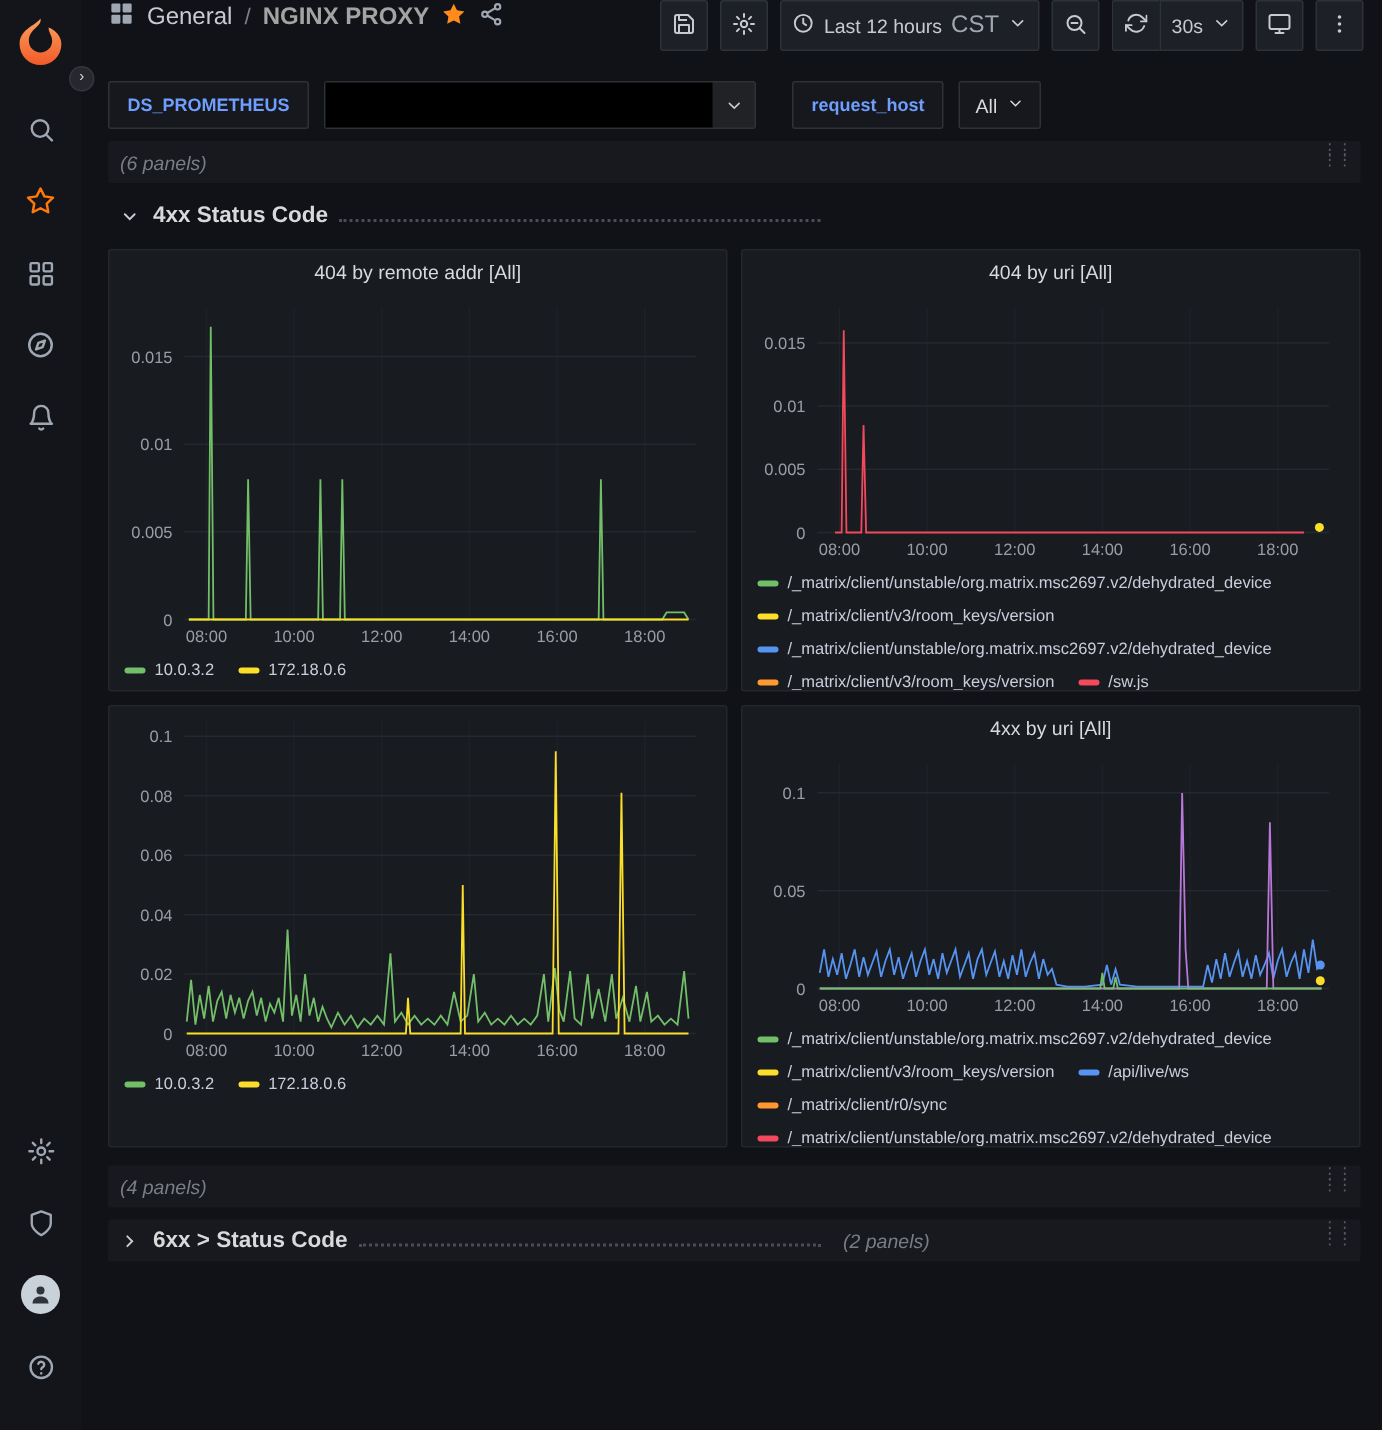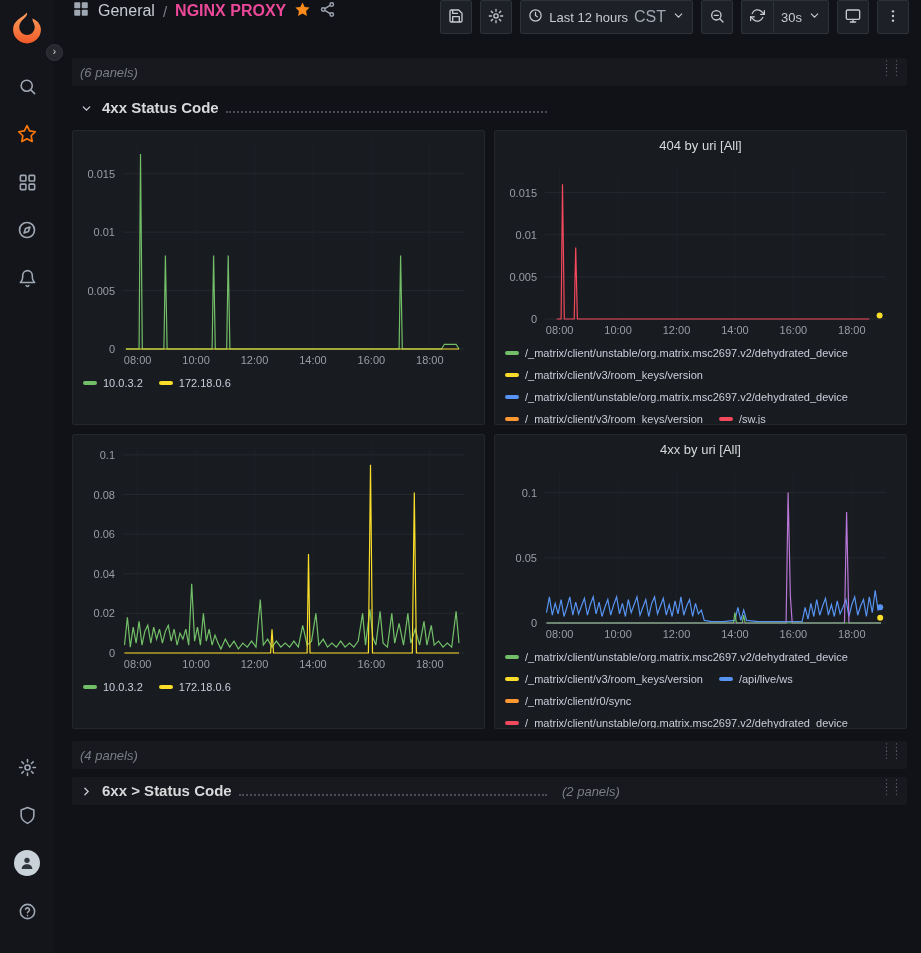--- a/index.html
+++ b/index.html
@@ -19,21 +19,21 @@
     text-align:center; cursor:pointer; z-index:9; }
   .avatar { width:26px; height:26px; border-radius:50%; background:#c9d1d9; display:flex;
     align-items:center; justify-content:center; color:#30343c; }
 
   
   .main { margin-left:54px; }
   .topbar { height:52px; display:flex; align-items:flex-start; padding:0 12px 0 18px; }
   .crumb { display:flex; align-items:center; gap:8px; }
   .crumb .section { color:#c7cbd1; font-size:16px; cursor:pointer; }
   .crumb .sep { color:#7b8087; font-size:15px; }
-  .crumb .title { color:#ec4899; font-size:16px; font-weight:600; cursor:pointer; }
+  .crumb .title { color:#a3a3a3; font-size:16px; font-weight:600; cursor:pointer; }
   .icon-gray { color:#9fa7b3; }
   .star-filled { color:#ff8c1a; }
   .top-right { margin-left:auto; display:flex; align-items:center; gap:8px; }
   .btn { height:32px; min-width:32px; padding:16px 7px; background:#1d2026; border:1px solid #2c3235;
     border-radius:2px; display:flex; align-items:center; justify-content:center; gap:6px;
     color:#c7cbd1; font-size:13px; cursor:pointer; }
   .btn .tz { font-size:16px; color:#9fa7b3; }
   .btn-group { display:flex; }
   .btn-group .btn:first-child { border-radius:2px 0 0 2px; border-right:none; }
   .btn-group .btn:last-child { border-radius:0 2px 2px 0; }
@@ -240,20 +240,38 @@
       <button class="btn">
         <span><svg viewBox="0 0 24 24" width="16" height="16" fill="currentColor">
               <circle cx="12" cy="5" r="1.8"></circle>
               <circle cx="12" cy="12" r="1.8"></circle>
               <circle cx="12" cy="19" r="1.8"></circle>
             </svg></span>
       </button>
     </div>
   </header>
 
+  <div class="subbar">
+    <div class="chip">DS_PROMETHEUS</div>
+    <div class="ds-select">
+      <div class="ds-value"></div>
+      <div class="ds-chevron">
+        <svg viewBox="0 0 24 24" width="13" height="13" fill="none" stroke="currentColor" stroke-width="2" stroke-linecap="round">
+            <polyline points="6 9 12 15 18 9"></polyline>
+          </svg>
+      </div>
+    </div>
+    <div class="chip" style="margin-left:14px;">request_host</div>
+    <div class="select-sm">
+      <span>All</span>
+      <span><svg viewBox="0 0 24 24" width="12" height="12" fill="none" stroke="currentColor" stroke-width="2" stroke-linecap="round">
+            <polyline points="6 9 12 15 18 9"></polyline>
+          </svg></span>
+    </div>
+  </div>
 
   <div class="content">
 
     <div class="row-header collapsed">
       <span class="hint">(6 panels)</span>
       <span class="grip">⋮⋮<br>⋮⋮</span>
     </div>
 
     <div class="row-header">
       <div class="row-left">
@@ -262,20 +280,21 @@
               <polyline points="6 9 12 15 18 9"></polyline>
             </svg>
           </span>
         <span class="row-title">4xx Status Code</span>
         <span class="row-dots"></span>
       </div>
     </div>
 
     <div class="panels">
       <section class="panel">
+        <div class="panel-title">404 by remote addr [All]</div>
         <svg class="chart-svg" height="238" viewBox="0 0 403 238">
             <line x1="60.61011139674378" x2="60.61011139674378" y1="10" y2="218" stroke="#1e2127"></line>
             <text x="60.61011139674378" y="233" text-anchor="middle">08:00</text>
             <line x1="119.05055698371892" x2="119.05055698371892" y1="10" y2="218" stroke="#1e2127"></line>
             <text x="119.05055698371892" y="233" text-anchor="middle">10:00</text>
             <line x1="177.49100257069406" x2="177.49100257069406" y1="10" y2="218" stroke="#1e2127"></line>
             <text x="177.49100257069406" y="233" text-anchor="middle">12:00</text>
             <line x1="235.9314481576692" x2="235.9314481576692" y1="10" y2="218" stroke="#1e2127"></line>
             <text x="235.9314481576692" y="233" text-anchor="middle">14:00</text>
             <line x1="294.37189374464435" x2="294.37189374464435" y1="10" y2="218" stroke="#1e2127"></line>

